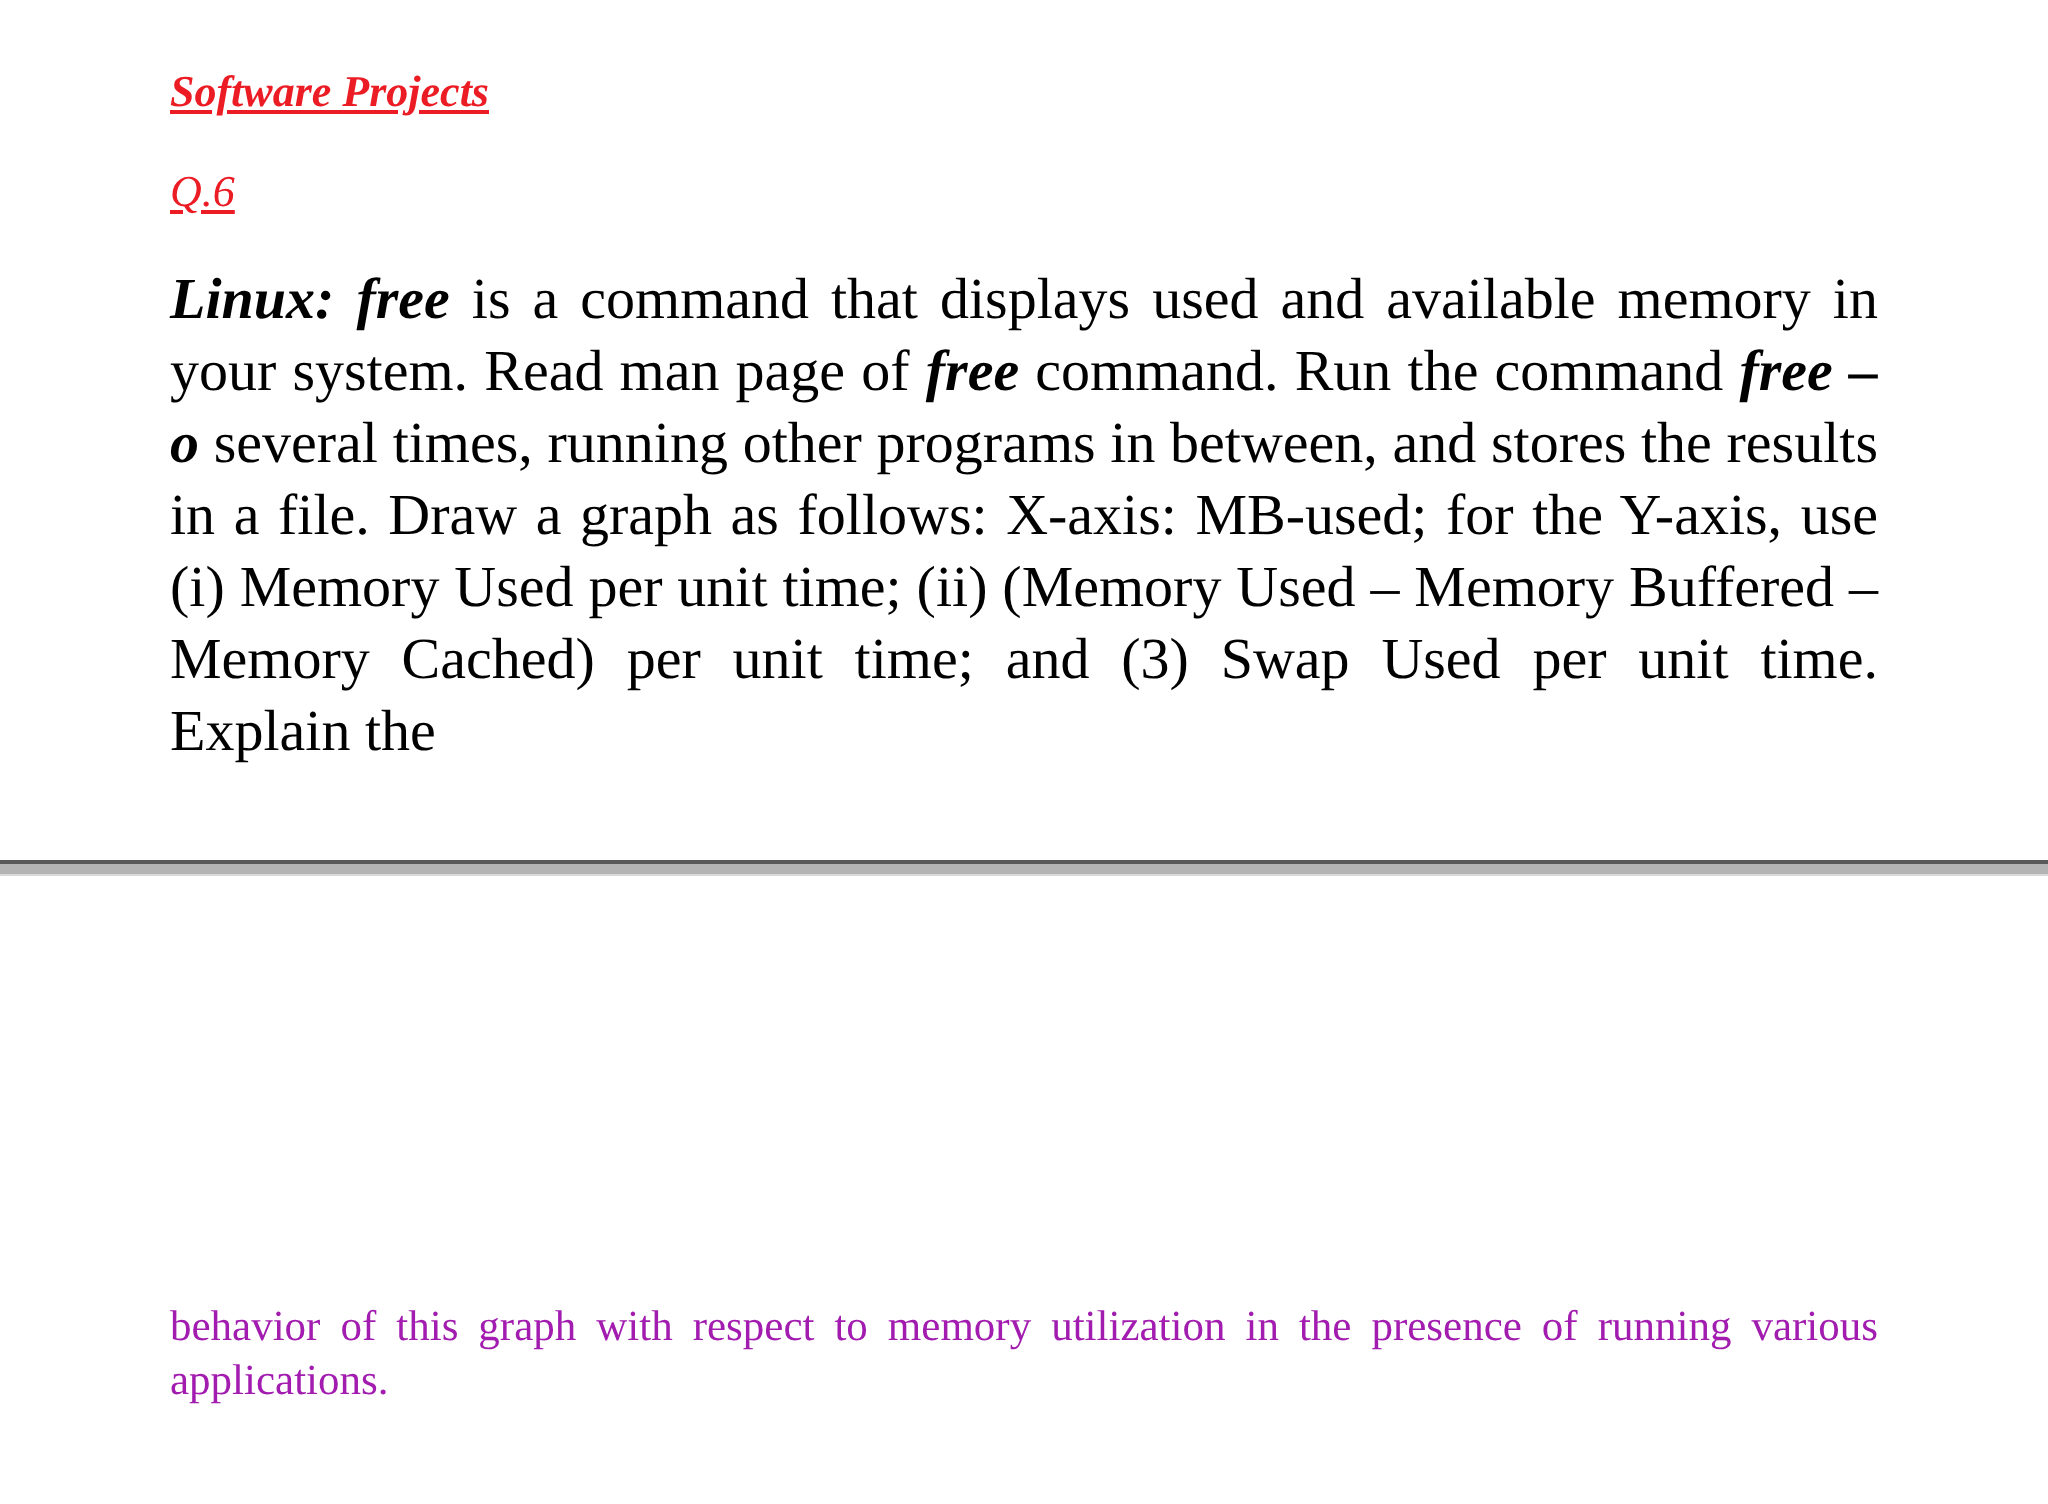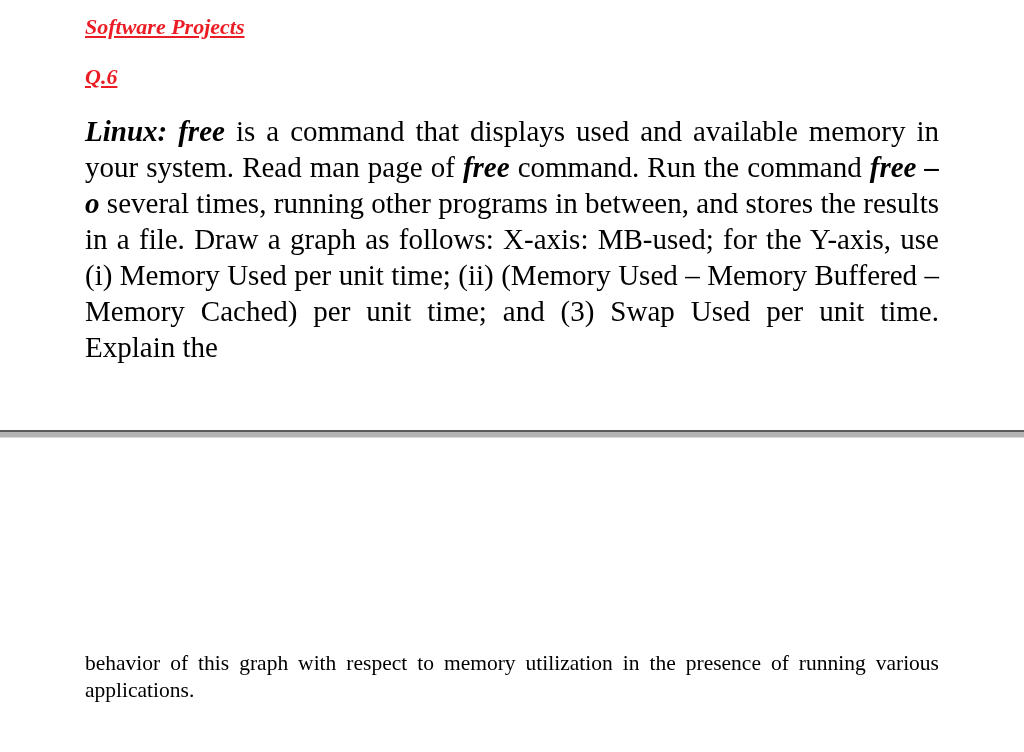--- a/index.html
+++ b/index.html
@@ -10,33 +10,33 @@
     body {
       font-family: "Times New Roman", Times, serif;
       font-size: 21px;
       background: #ffffff;
       width: 1024px;
       height: 752px;
       position: relative;
       color: #000000;
     }
     .page-content {
-      padding: 14px 85px 0 85px;
+      padding: 33px 85px 0 85px;
     }
     .section-title {
       color: #ec1c24;
       font-weight: bold;
       font-style: italic;
       text-decoration: underline;
       font-size: 22px;
       margin-bottom: 24px;
     }
     .question-number {
       color: #ec1c24;
-      font-weight: bold;
+      font-weight: normal;
       font-style: italic;
       text-decoration: underline;
       font-size: 22px;
       margin-bottom: 24px;
     }
     .question-body {
       color: #000000;
       font-size: 29px;
       line-height: 1.24;
       text-align: justify;
@@ -55,21 +55,21 @@
       border-top: 2px solid #5a5a5a;
       border-bottom: 1px solid #d9d9d9;
     }
     .lower-content {
       position: absolute;
       left: 85px;
       right: 85px;
       top: 650px;
     }
     .lower-text {
-      color: #000000;
+      color: #a21caf;
       font-size: 21.5px;
       line-height: 1.24;
       text-align: justify;
     }
   </style>
 </head>
 <body>
 
 <div class="page-content">
   <div class="section-title">Software Projects</div>

